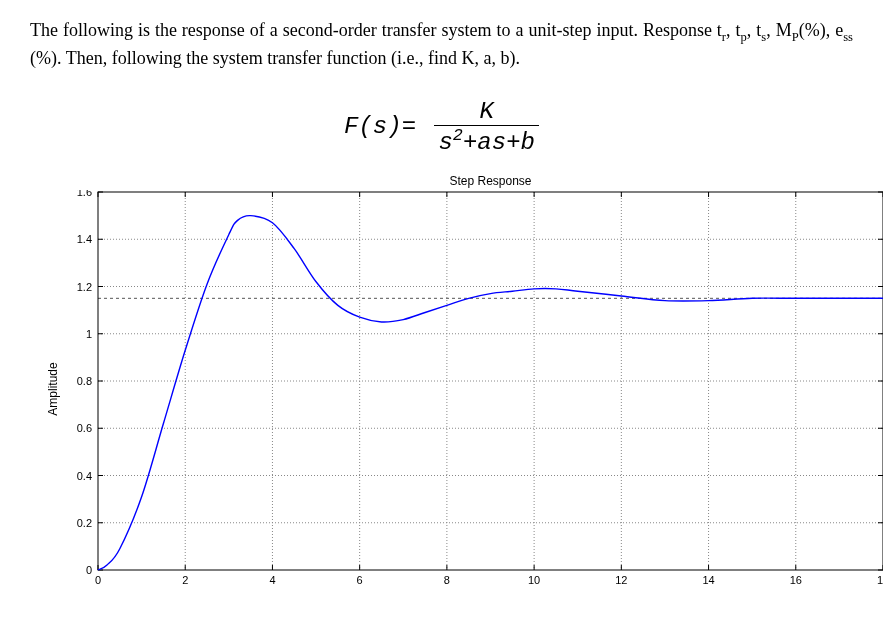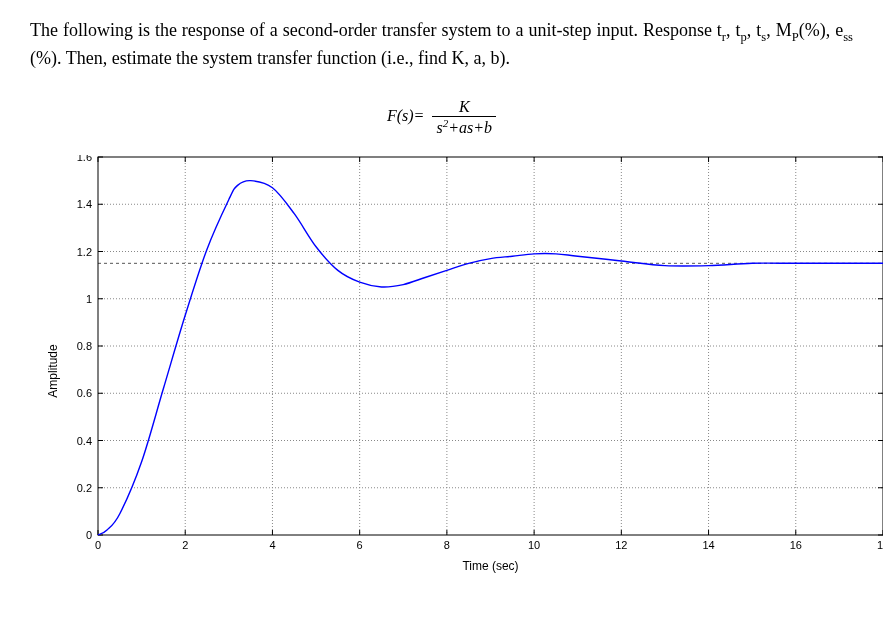--- a/index.html
+++ b/index.html
@@ -12,23 +12,23 @@
     background: #fff;
     width: 883px;
   }
   .problem-text {
     line-height: 1.35;
     text-align: justify;
   }
   .sub { font-size: 0.7em; vertical-align: sub; }
   .equation {
     text-align: center;
-    font-family: Liberation Serif, serif;
+    font-family: Liberation Mono, monospace;
     font-style: italic;
-    font-size: 16px;
+    font-size: 24px;
     margin: 28px 0 18px 0;
   }
   .frac {
     display: inline-block;
     vertical-align: middle;
     text-align: center;
     margin-left: 4px;
   }
   .frac .num { display:block; border-bottom: 1px solid #000; padding: 0 4px; }
   .frac .den { display:block; padding: 0 4px; text-align: center; }
@@ -69,35 +69,36 @@
   .plot-box { stroke: #000; stroke-width: 1; fill: none; }
   .data-line { stroke: #0000ff; stroke-width: 1.4; fill: none; }
   .ref-line { stroke: #555; stroke-width: 1; stroke-dasharray: 3 3; }
 </style>
 </head>
 <body>
 
 <div class="problem-text">
   <span>The following is the response of a second-order transfer system to a unit-step input.</span>
   <span>
-    <span>Response t</span><span class="sub">r</span><span>, t</span><span class="sub">p</span><span>, t</span><span class="sub">s</span><span>, M</span><span class="sub">P</span><span>(%), e</span><span class="sub">ss</span><span> (%). Then, estimate the system transfer function (i.e., find K, a, b).</span>
+    <span>Response t</span><span class="sub">r</span><span>, t</span><span class="sub">p</span><span>, t</span><span class="sub">s</span><span>, M</span><span class="sub">P</span><span>(%), e</span><span class="sub">ss</span><span> (%). Then, following the system transfer function (i.e., find K, a, b).</span>
   </span>
 </div>
 
 <div class="equation">
   <span>F(s)=</span>
   <span class="frac">
     <span class="num">K</span>
     <span class="den">
       <span>s</span><span class="sup">2</span><span>+as+b</span>
     </span>
   </span>
 </div>
 
 <div class="chart-area">
+  <div class="chart-title">Step Response</div>
   <div class="ylabel">Amplitude</div>
   <svg id="chart-svg" width="815" height="400">
       <line x1="115.22222222222221" x2="115.22222222222221" y1="2" y2="380" class="grid-line"></line>
       <line x1="202.44444444444443" x2="202.44444444444443" y1="2" y2="380" class="grid-line"></line>
       <line x1="289.66666666666663" x2="289.66666666666663" y1="2" y2="380" class="grid-line"></line>
       <line x1="376.88888888888886" x2="376.88888888888886" y1="2" y2="380" class="grid-line"></line>
       <line x1="464.11111111111114" x2="464.11111111111114" y1="2" y2="380" class="grid-line"></line>
       <line x1="551.3333333333333" x2="551.3333333333333" y1="2" y2="380" class="grid-line"></line>
       <line x1="638.5555555555555" x2="638.5555555555555" y1="2" y2="380" class="grid-line"></line>
       <line x1="725.7777777777777" x2="725.7777777777777" y1="2" y2="380" class="grid-line"></line>
@@ -162,14 +163,13 @@
       <text x="22" y="384" text-anchor="end" class="axis-text">0</text>
       <text x="22" y="336.75" text-anchor="end" class="axis-text">0.2</text>
       <text x="22" y="289.5" text-anchor="end" class="axis-text">0.4</text>
       <text x="22" y="242.25000000000003" text-anchor="end" class="axis-text">0.6</text>
       <text x="22" y="195" text-anchor="end" class="axis-text">0.8</text>
       <text x="22" y="147.75" text-anchor="end" class="axis-text">1</text>
       <text x="22" y="100.50000000000006" text-anchor="end" class="axis-text">1.2</text>
       <text x="22" y="53.25000000000006" text-anchor="end" class="axis-text">1.4</text>
       <text x="22" y="6" text-anchor="end" class="axis-text">1.6</text>
     </svg>
-  <div class="xlabel">Time (sec)</div>
 </div>
 
 </body></html>

